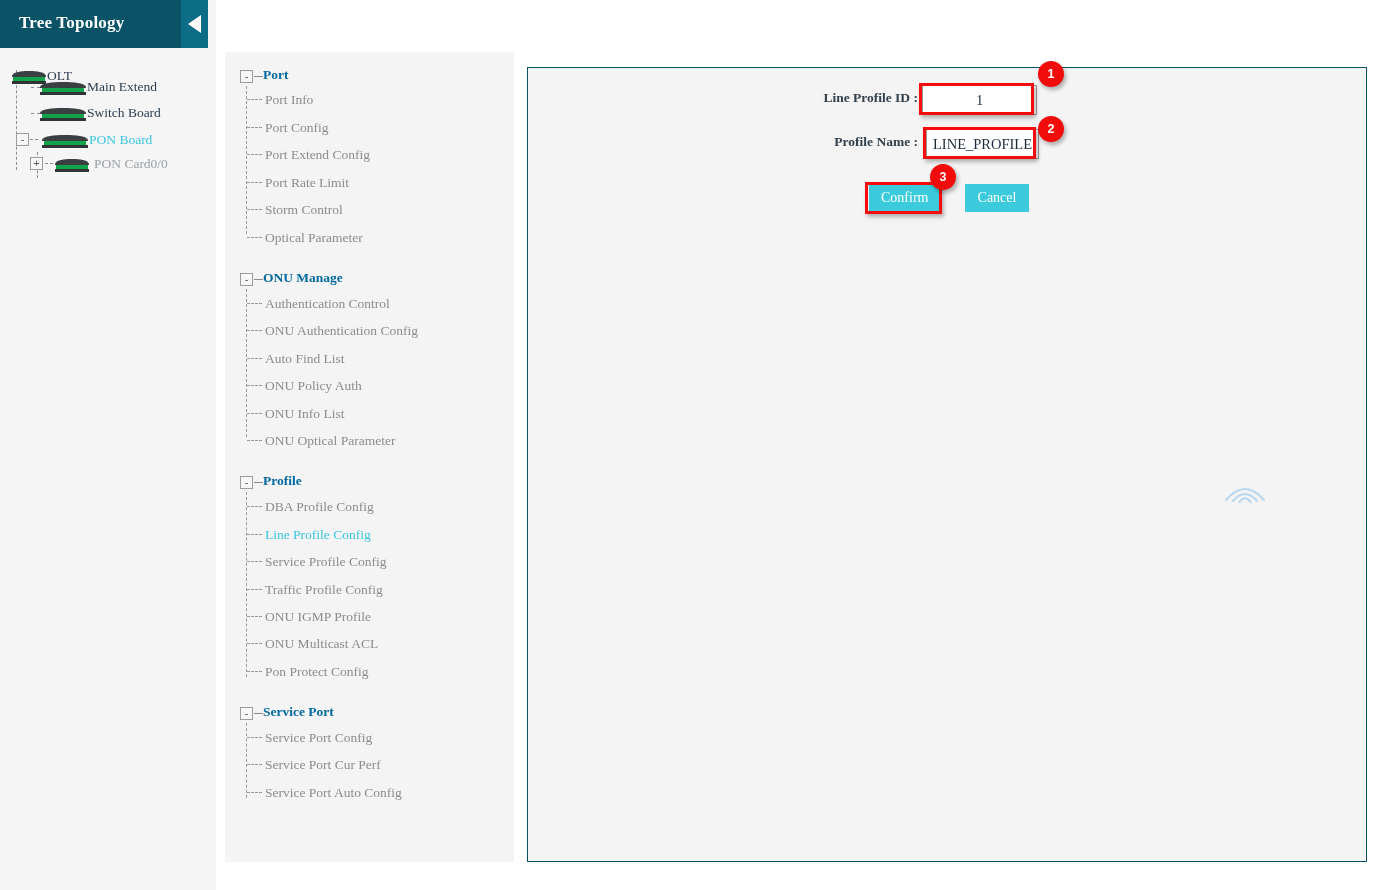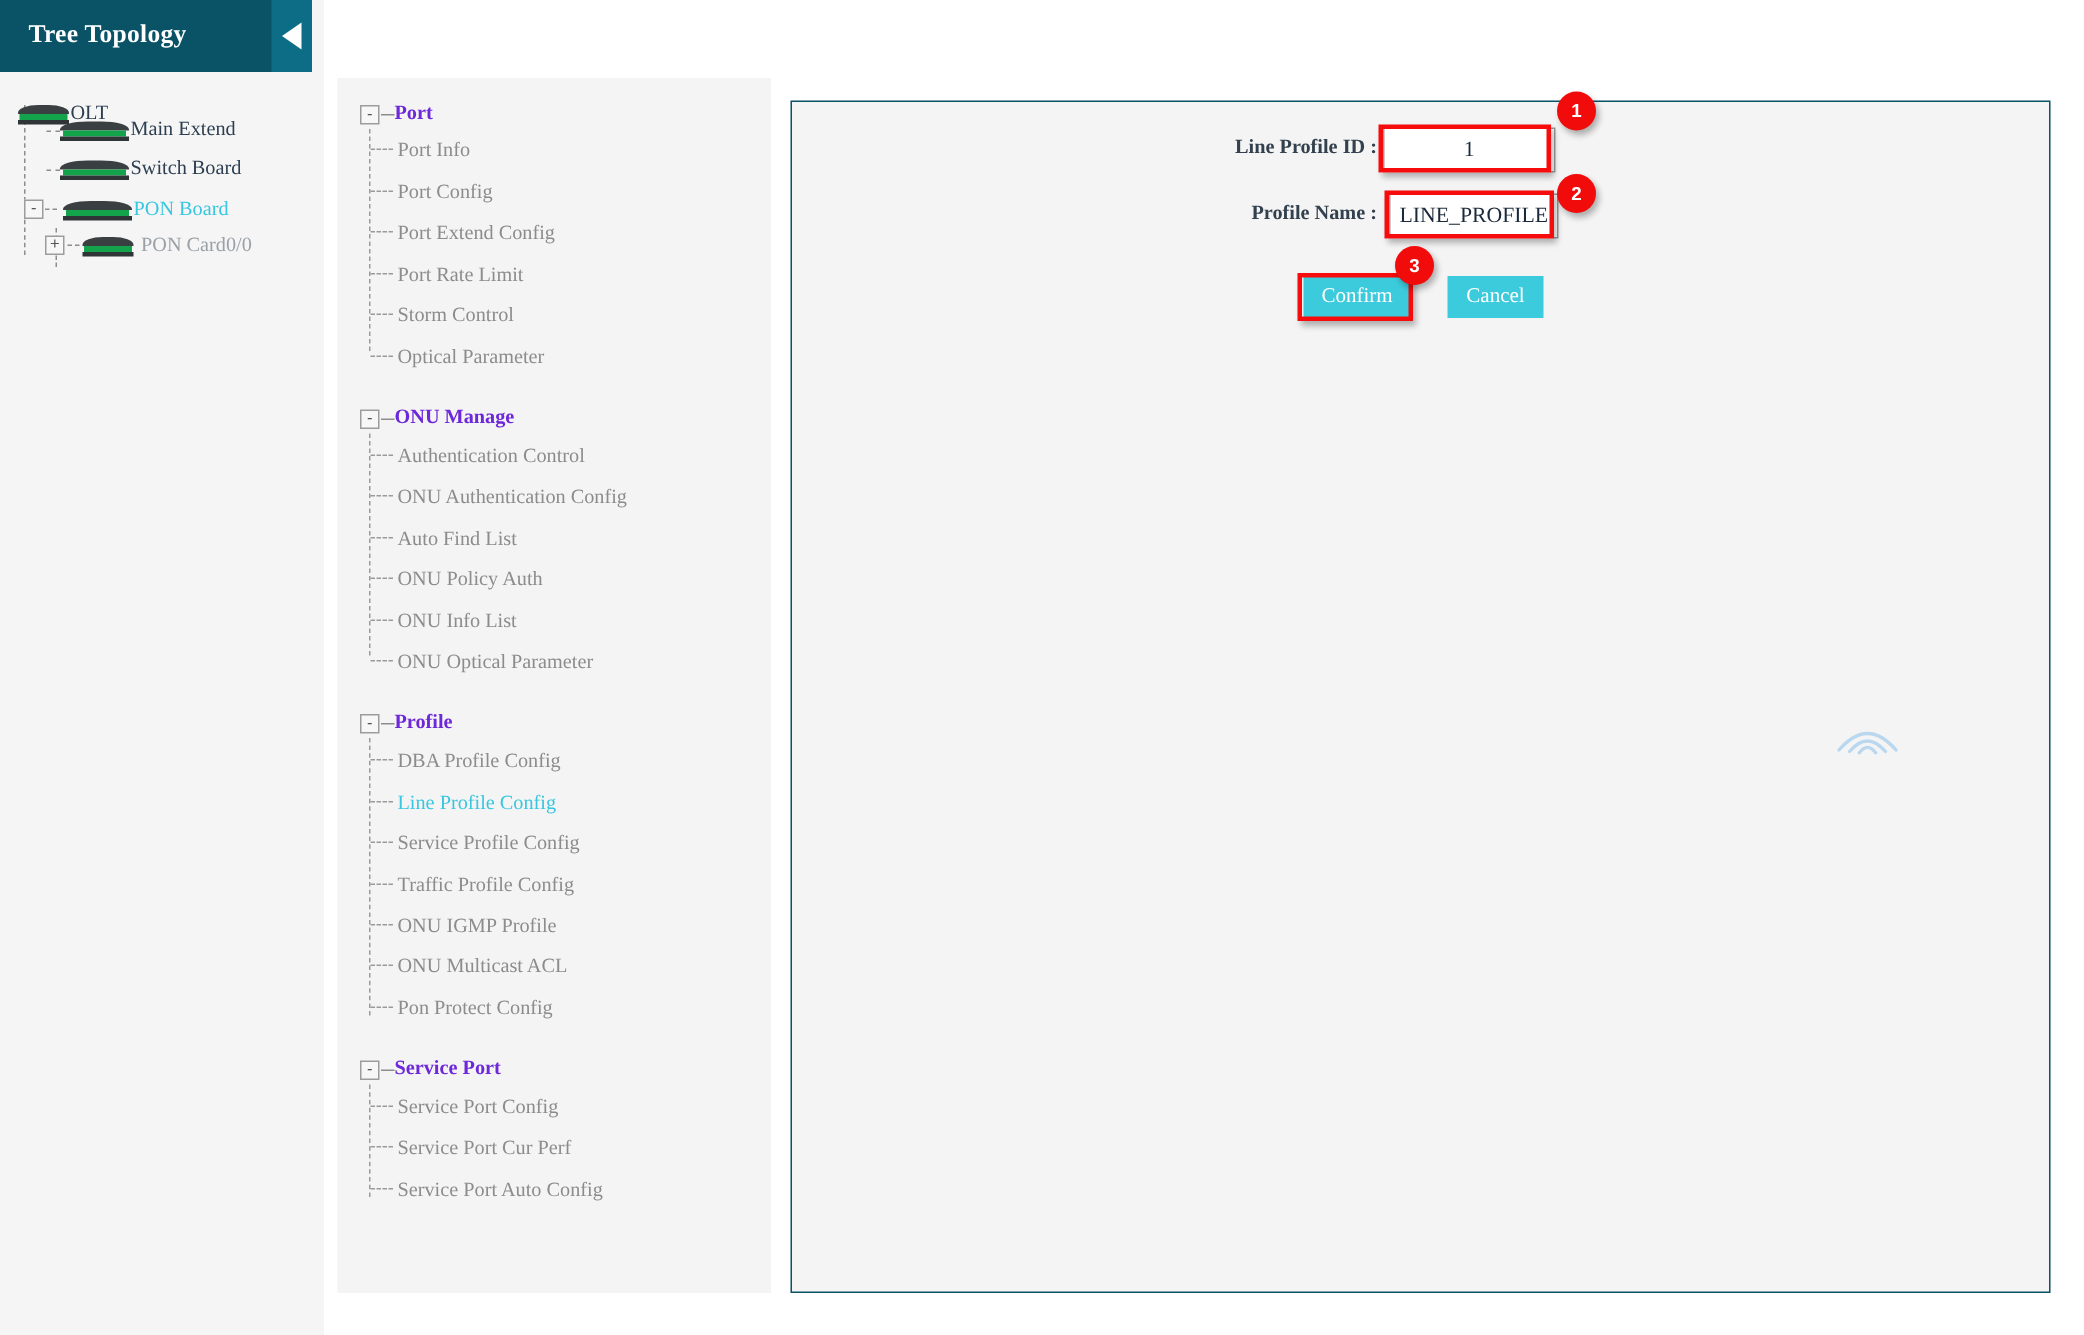--- a/index.html
+++ b/index.html
@@ -87,21 +87,21 @@
   
   #menu-panel {
     position: absolute; left: 225px; top: 52px; width: 289px; height: 810px;
     background: #f4f4f4; overflow: hidden;
   }
   .m-group { position: absolute; white-space: nowrap; }
   .m-group .exp { left: 15px; top: 4px; }
   .m-group .gstub { position: absolute; left: 29px; top: 10px; width: 9px; border-top: 1px solid #8d8d8d; }
   .m-group .gtext {
     position: absolute; left: 38px; top: 1px;
-    font-size: 13.5px; font-weight: bold; color: #6d28d9;
+    font-size: 13.5px; font-weight: bold; color: #0369a1;
   }
   .m-item { position: absolute; white-space: nowrap; }
   .m-item .itext { position: absolute; left: 40px; top: 0; font-size: 13.5px; color: #8c8c8c; }
   .m-item.active .itext { color: #38c6e0; }
   .m-trunk { position: absolute; left: 21px; border-left: 1px dashed #9a9a9a; }
   .m-stub  { position: absolute; left: 22px; width: 15px; border-top: 1px dashed #9a9a9a; }
 
   
   #content-panel {
     position: absolute; left: 527px; top: 67px; width: 840px; height: 795px;

